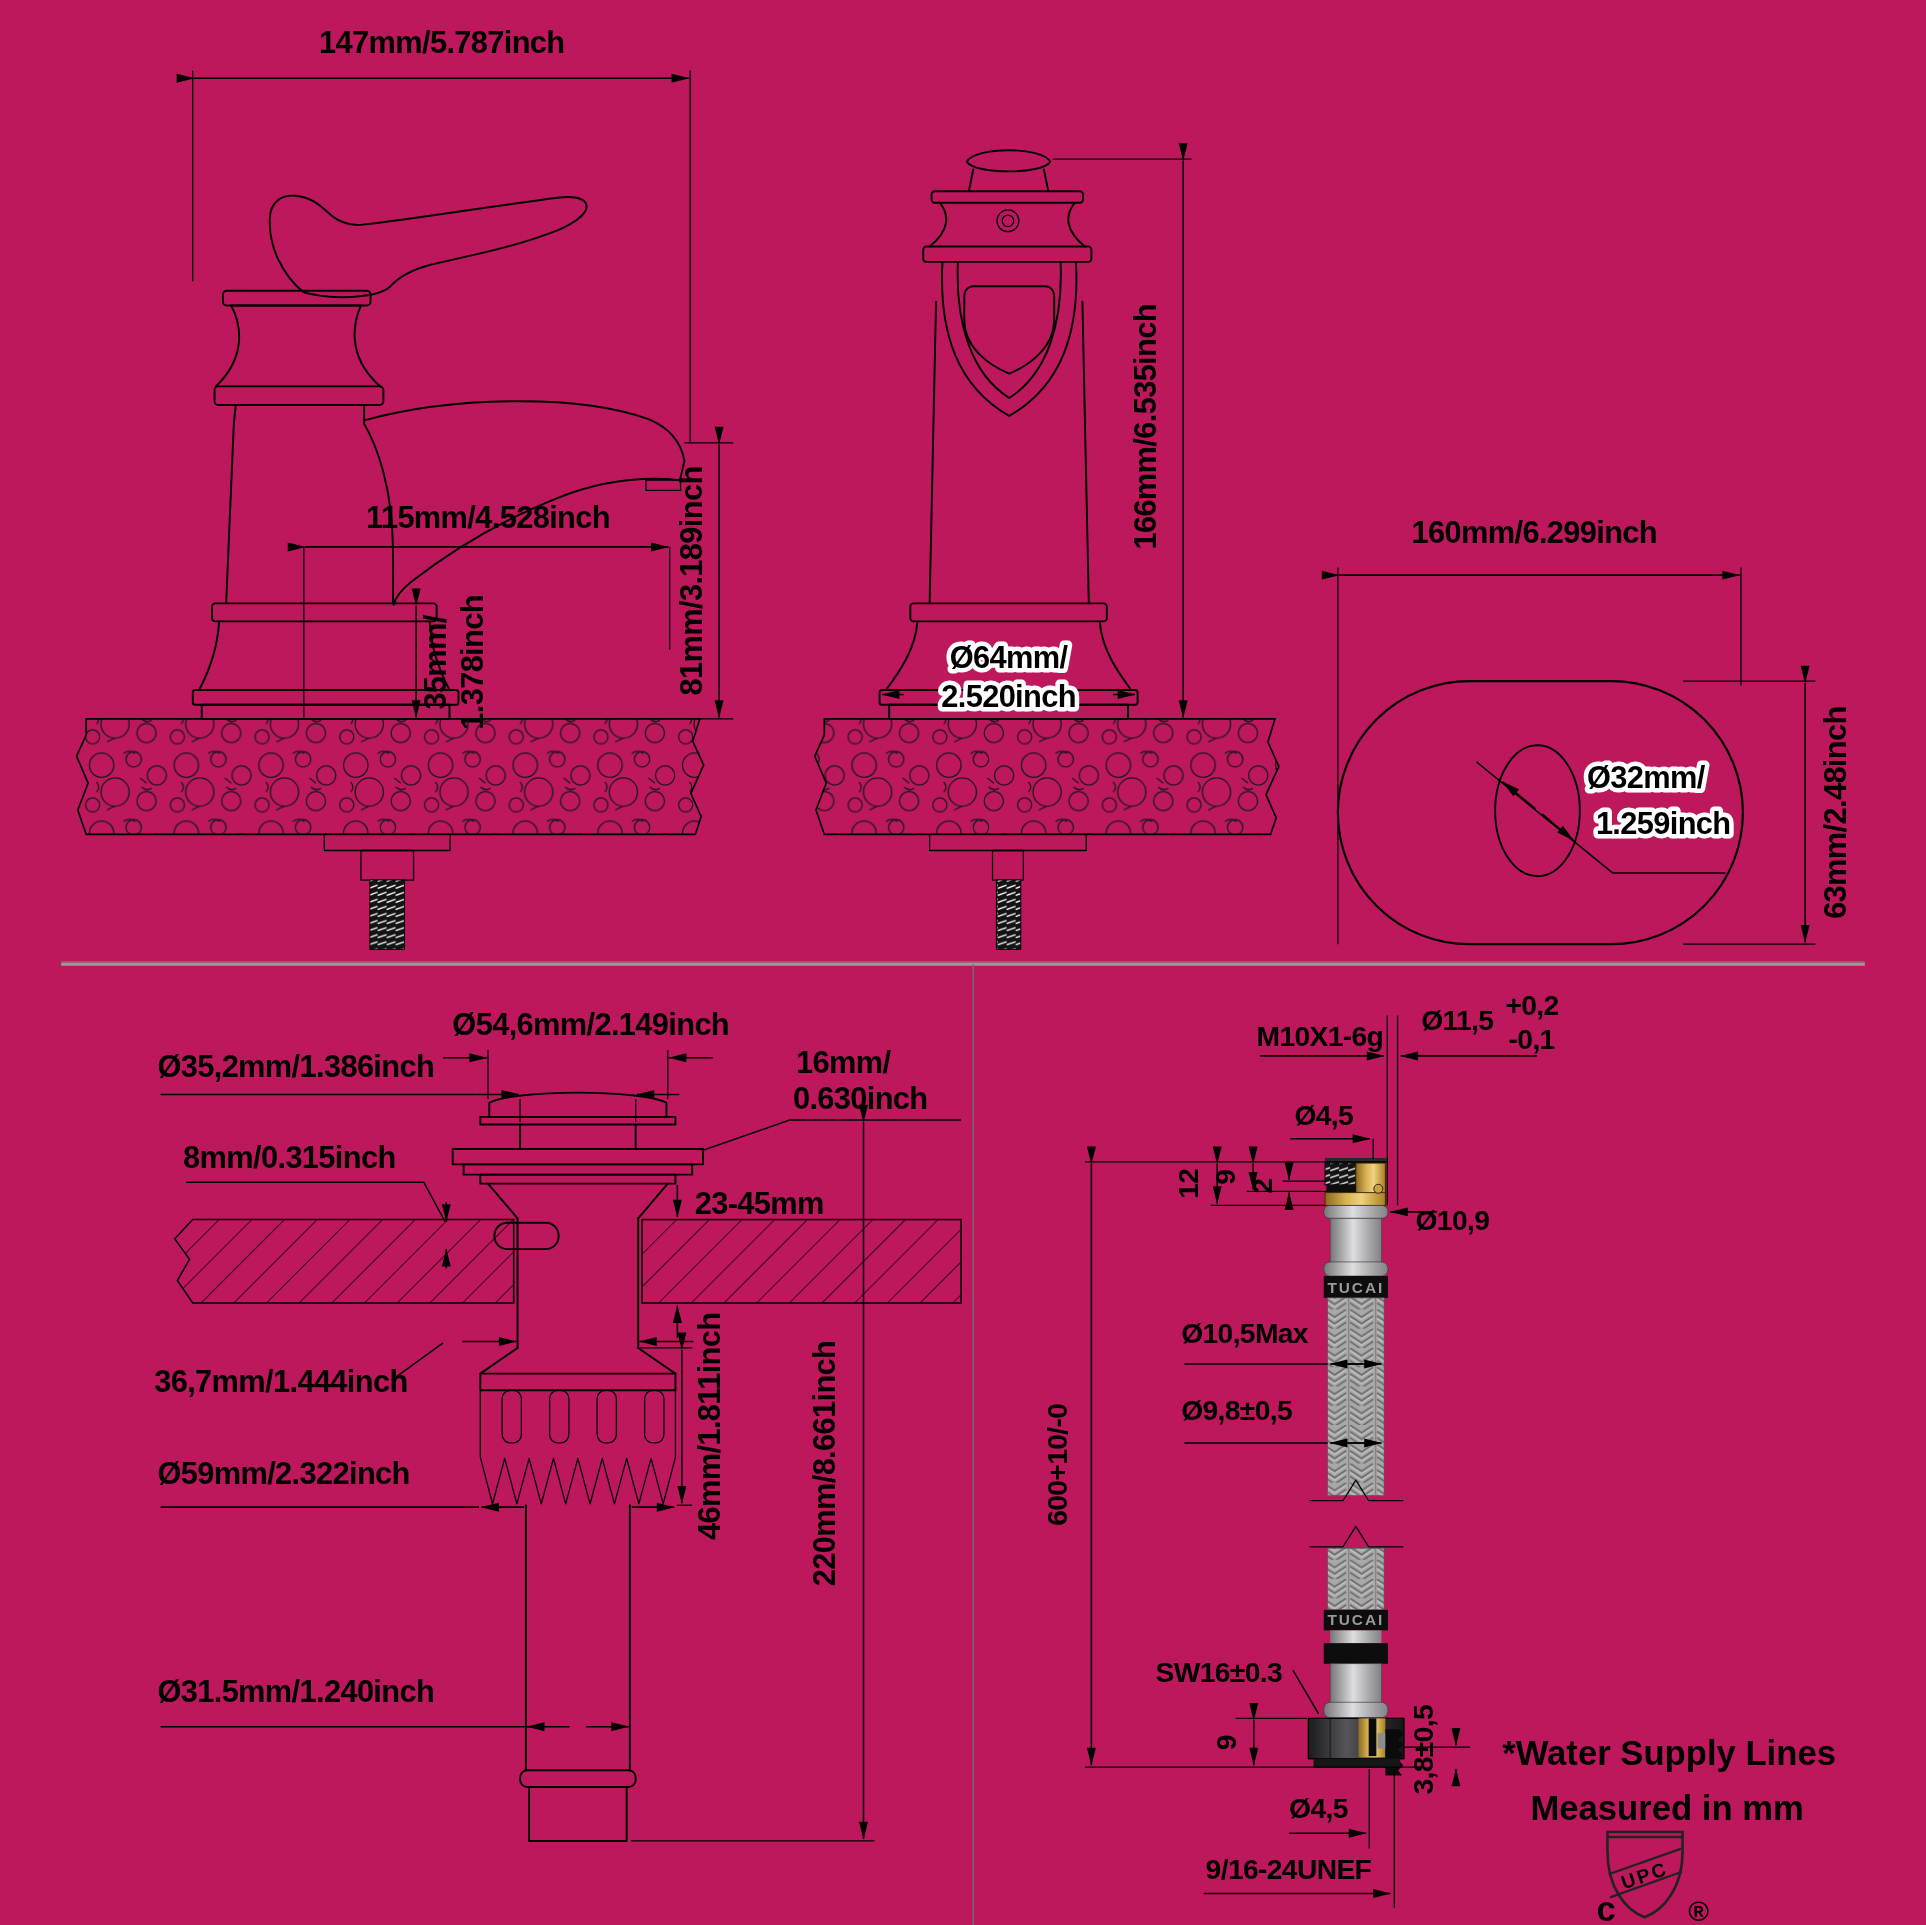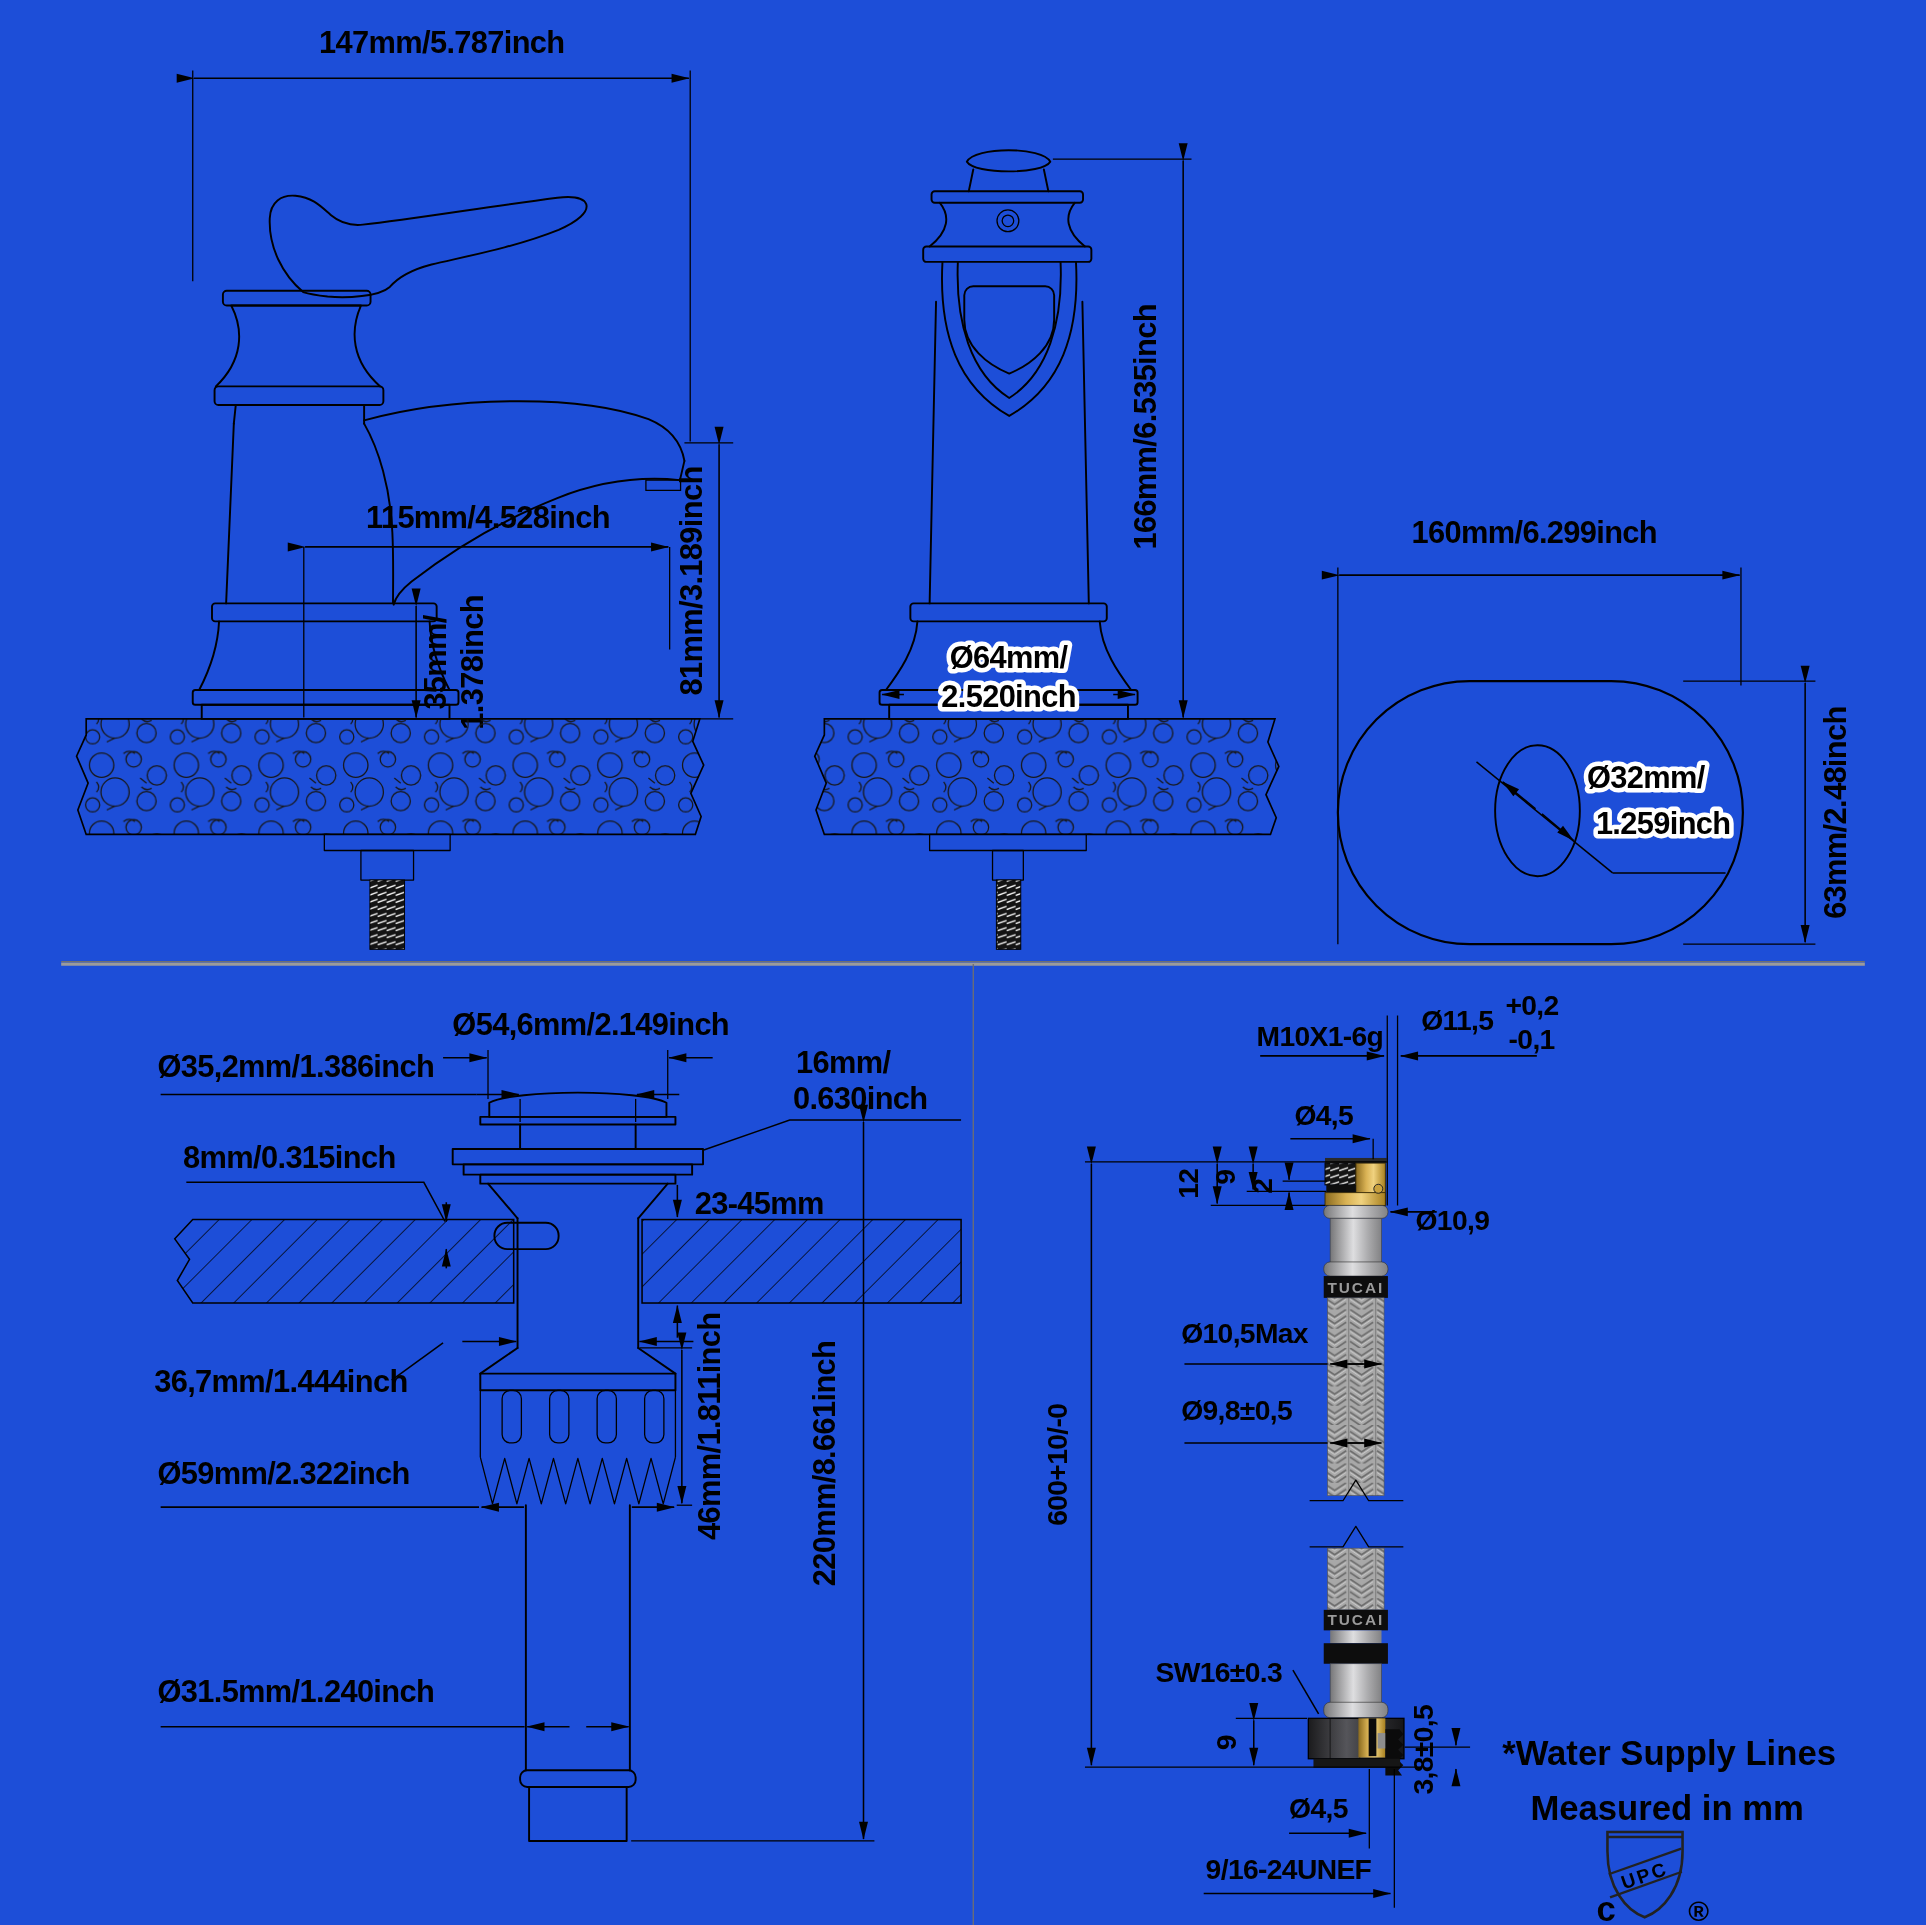--- a/index.html
+++ b/index.html
@@ -1,16 +1,16 @@
 <!DOCTYPE html>
 <html style="font-size:10.3px"><head>
 <meta charset="utf-8">
 <style>
   html,body{margin:0;padding:0;background:#fff;}
-  .page{position:relative;width:1926px;height:1925px;background:#1d4ed8;overflow:hidden;}
+  .page{position:relative;width:1926px;height:1925px;background:#be185d;overflow:hidden;}
   svg{display:block;}
   .d{font-family:"Liberation Sans",sans-serif;font-weight:700;font-size:48px;fill:#000;letter-spacing:-1px;}
   .s{font-family:"Liberation Sans",sans-serif;font-weight:700;font-size:44px;fill:#000;letter-spacing:-1px;}
   .n{font-family:"Liberation Sans",sans-serif;font-weight:700;font-size:54px;fill:#000;}
   .tiny{font-family:"Liberation Sans",sans-serif;font-weight:700;font-size:24px;fill:#9a9a9a;letter-spacing:3px;}
   .upct{font-family:"Liberation Sans",sans-serif;font-weight:700;font-size:30px;fill:#000;letter-spacing:4px;}
   .halo{paint-order:stroke;stroke:#fff;stroke-width:14px;stroke-linejoin:round;}
   .p{fill:none;stroke:#000;stroke-width:3;stroke-linejoin:round;stroke-linecap:round;}
   .pt{fill:none;stroke:#000;stroke-width:2;stroke-linejoin:round;}
   .dim{fill:none;stroke:#000;stroke-width:2.4;}

